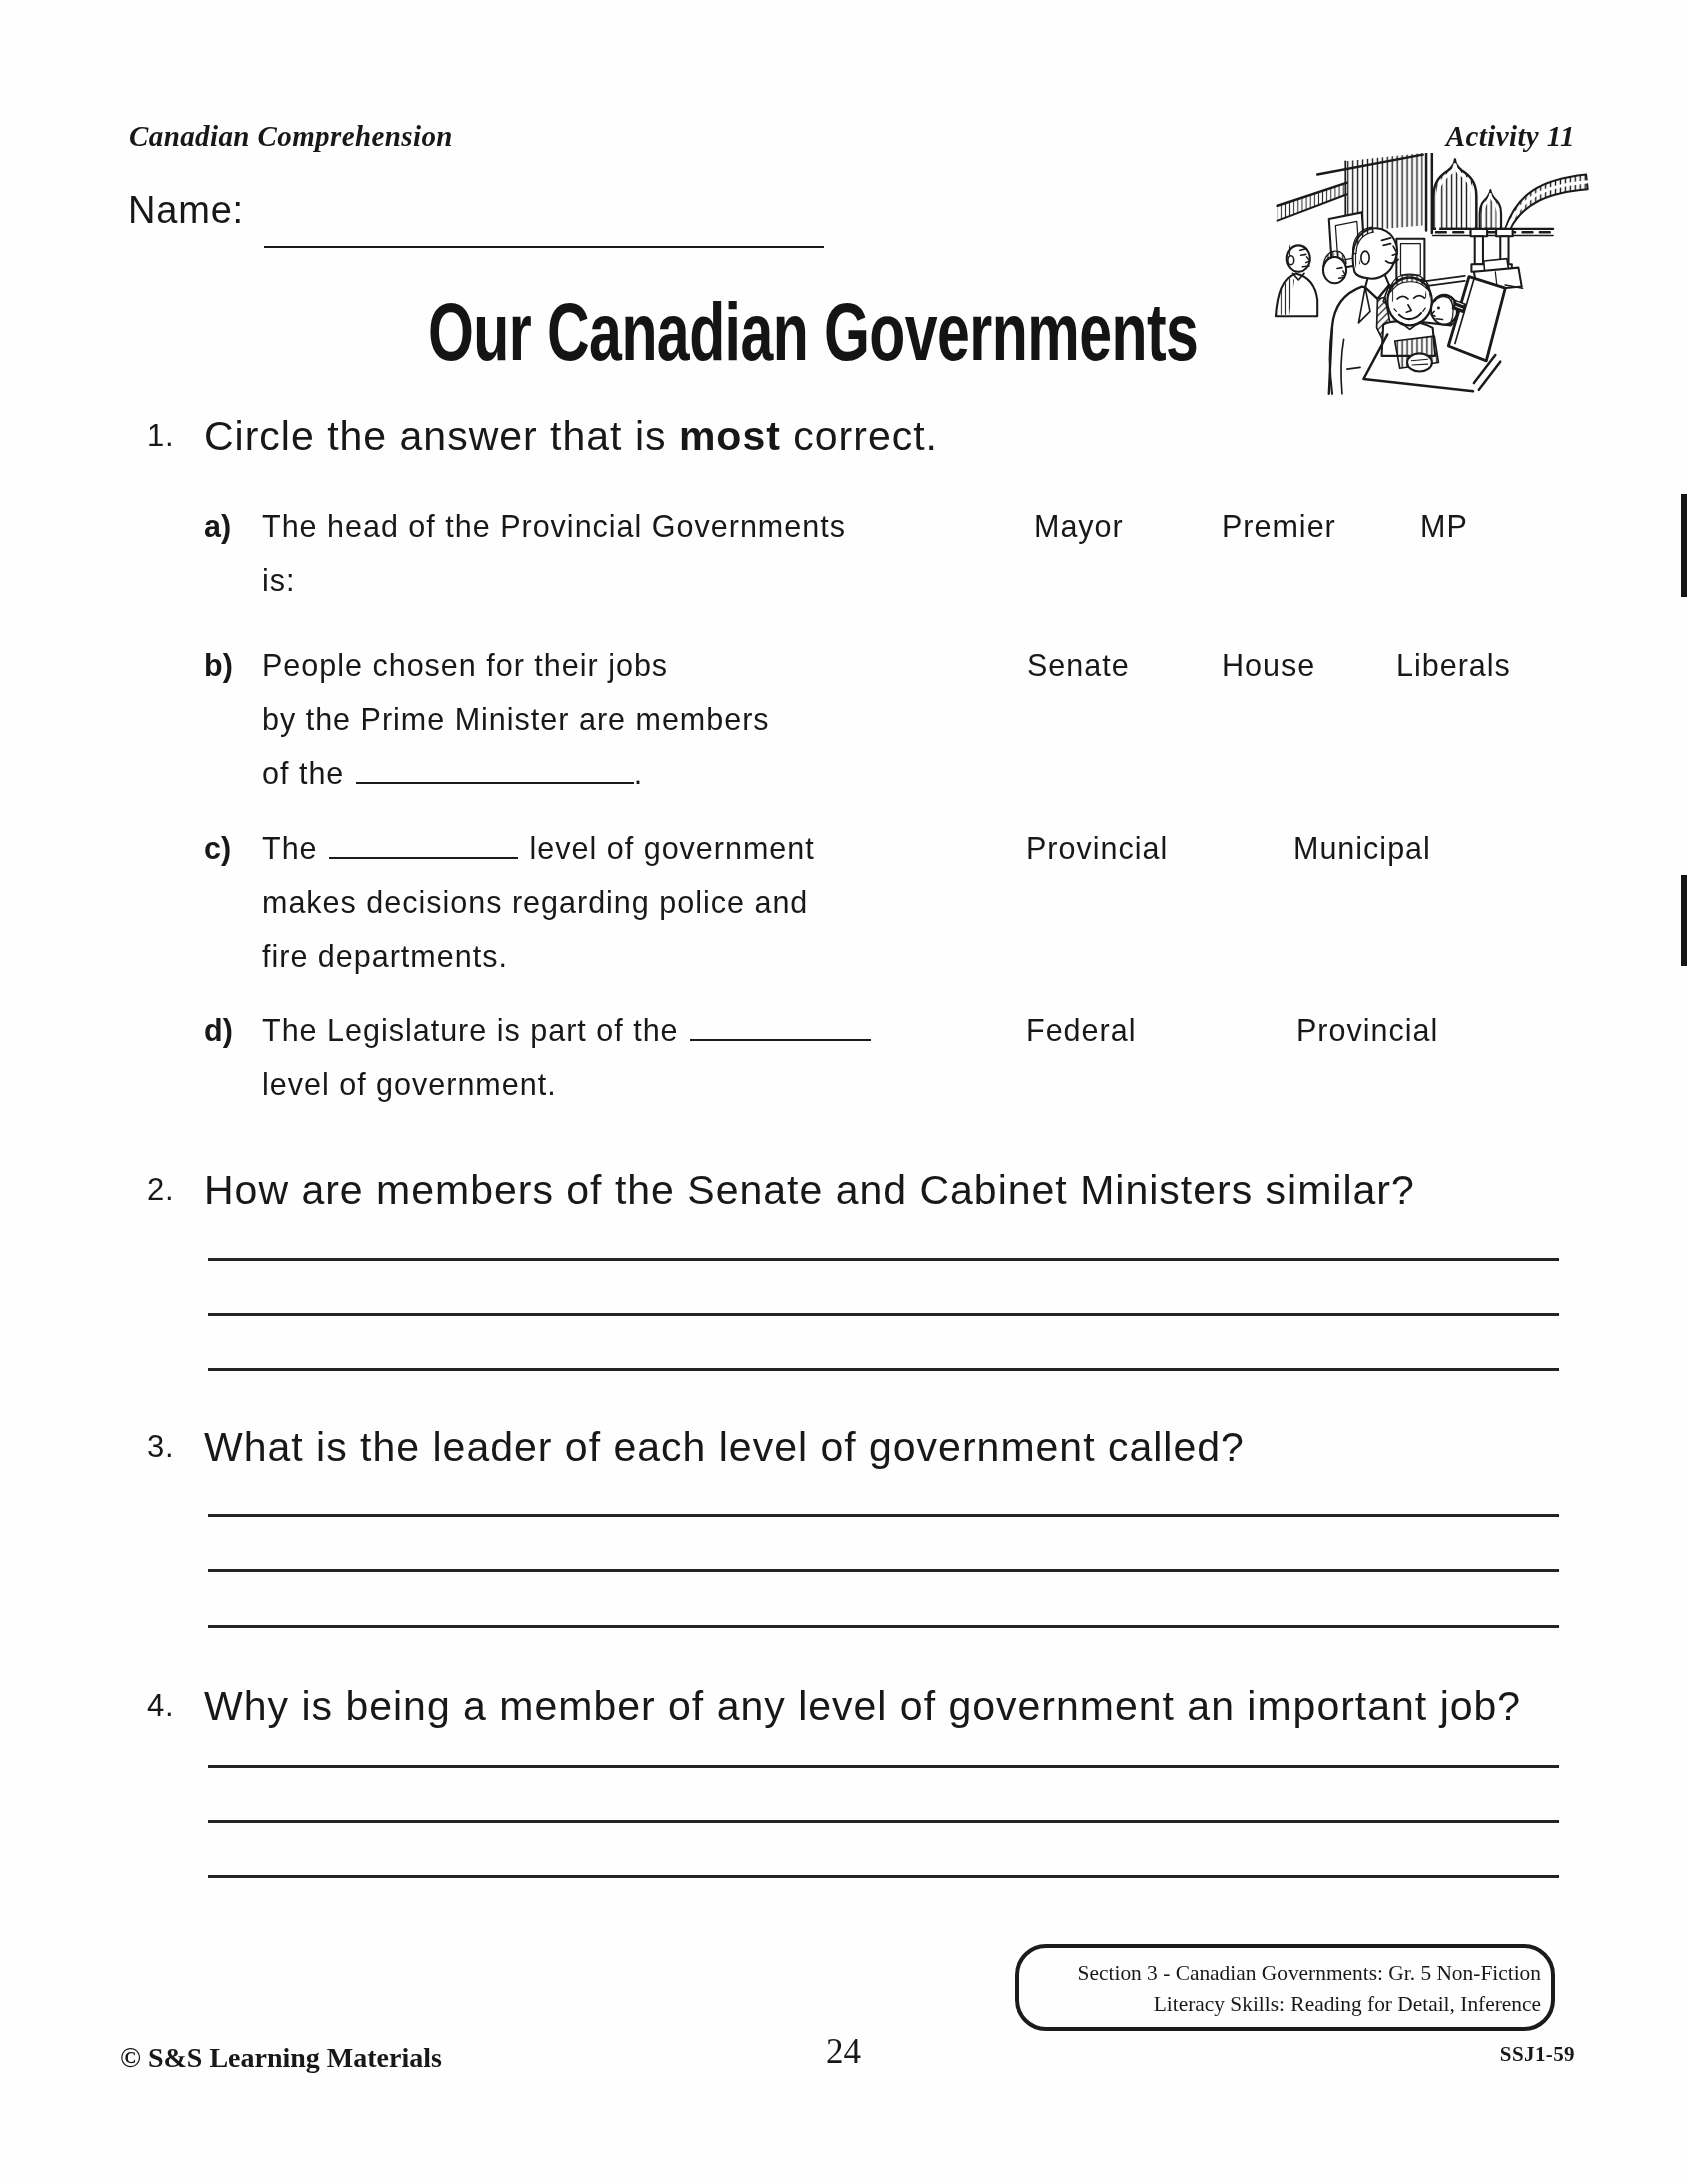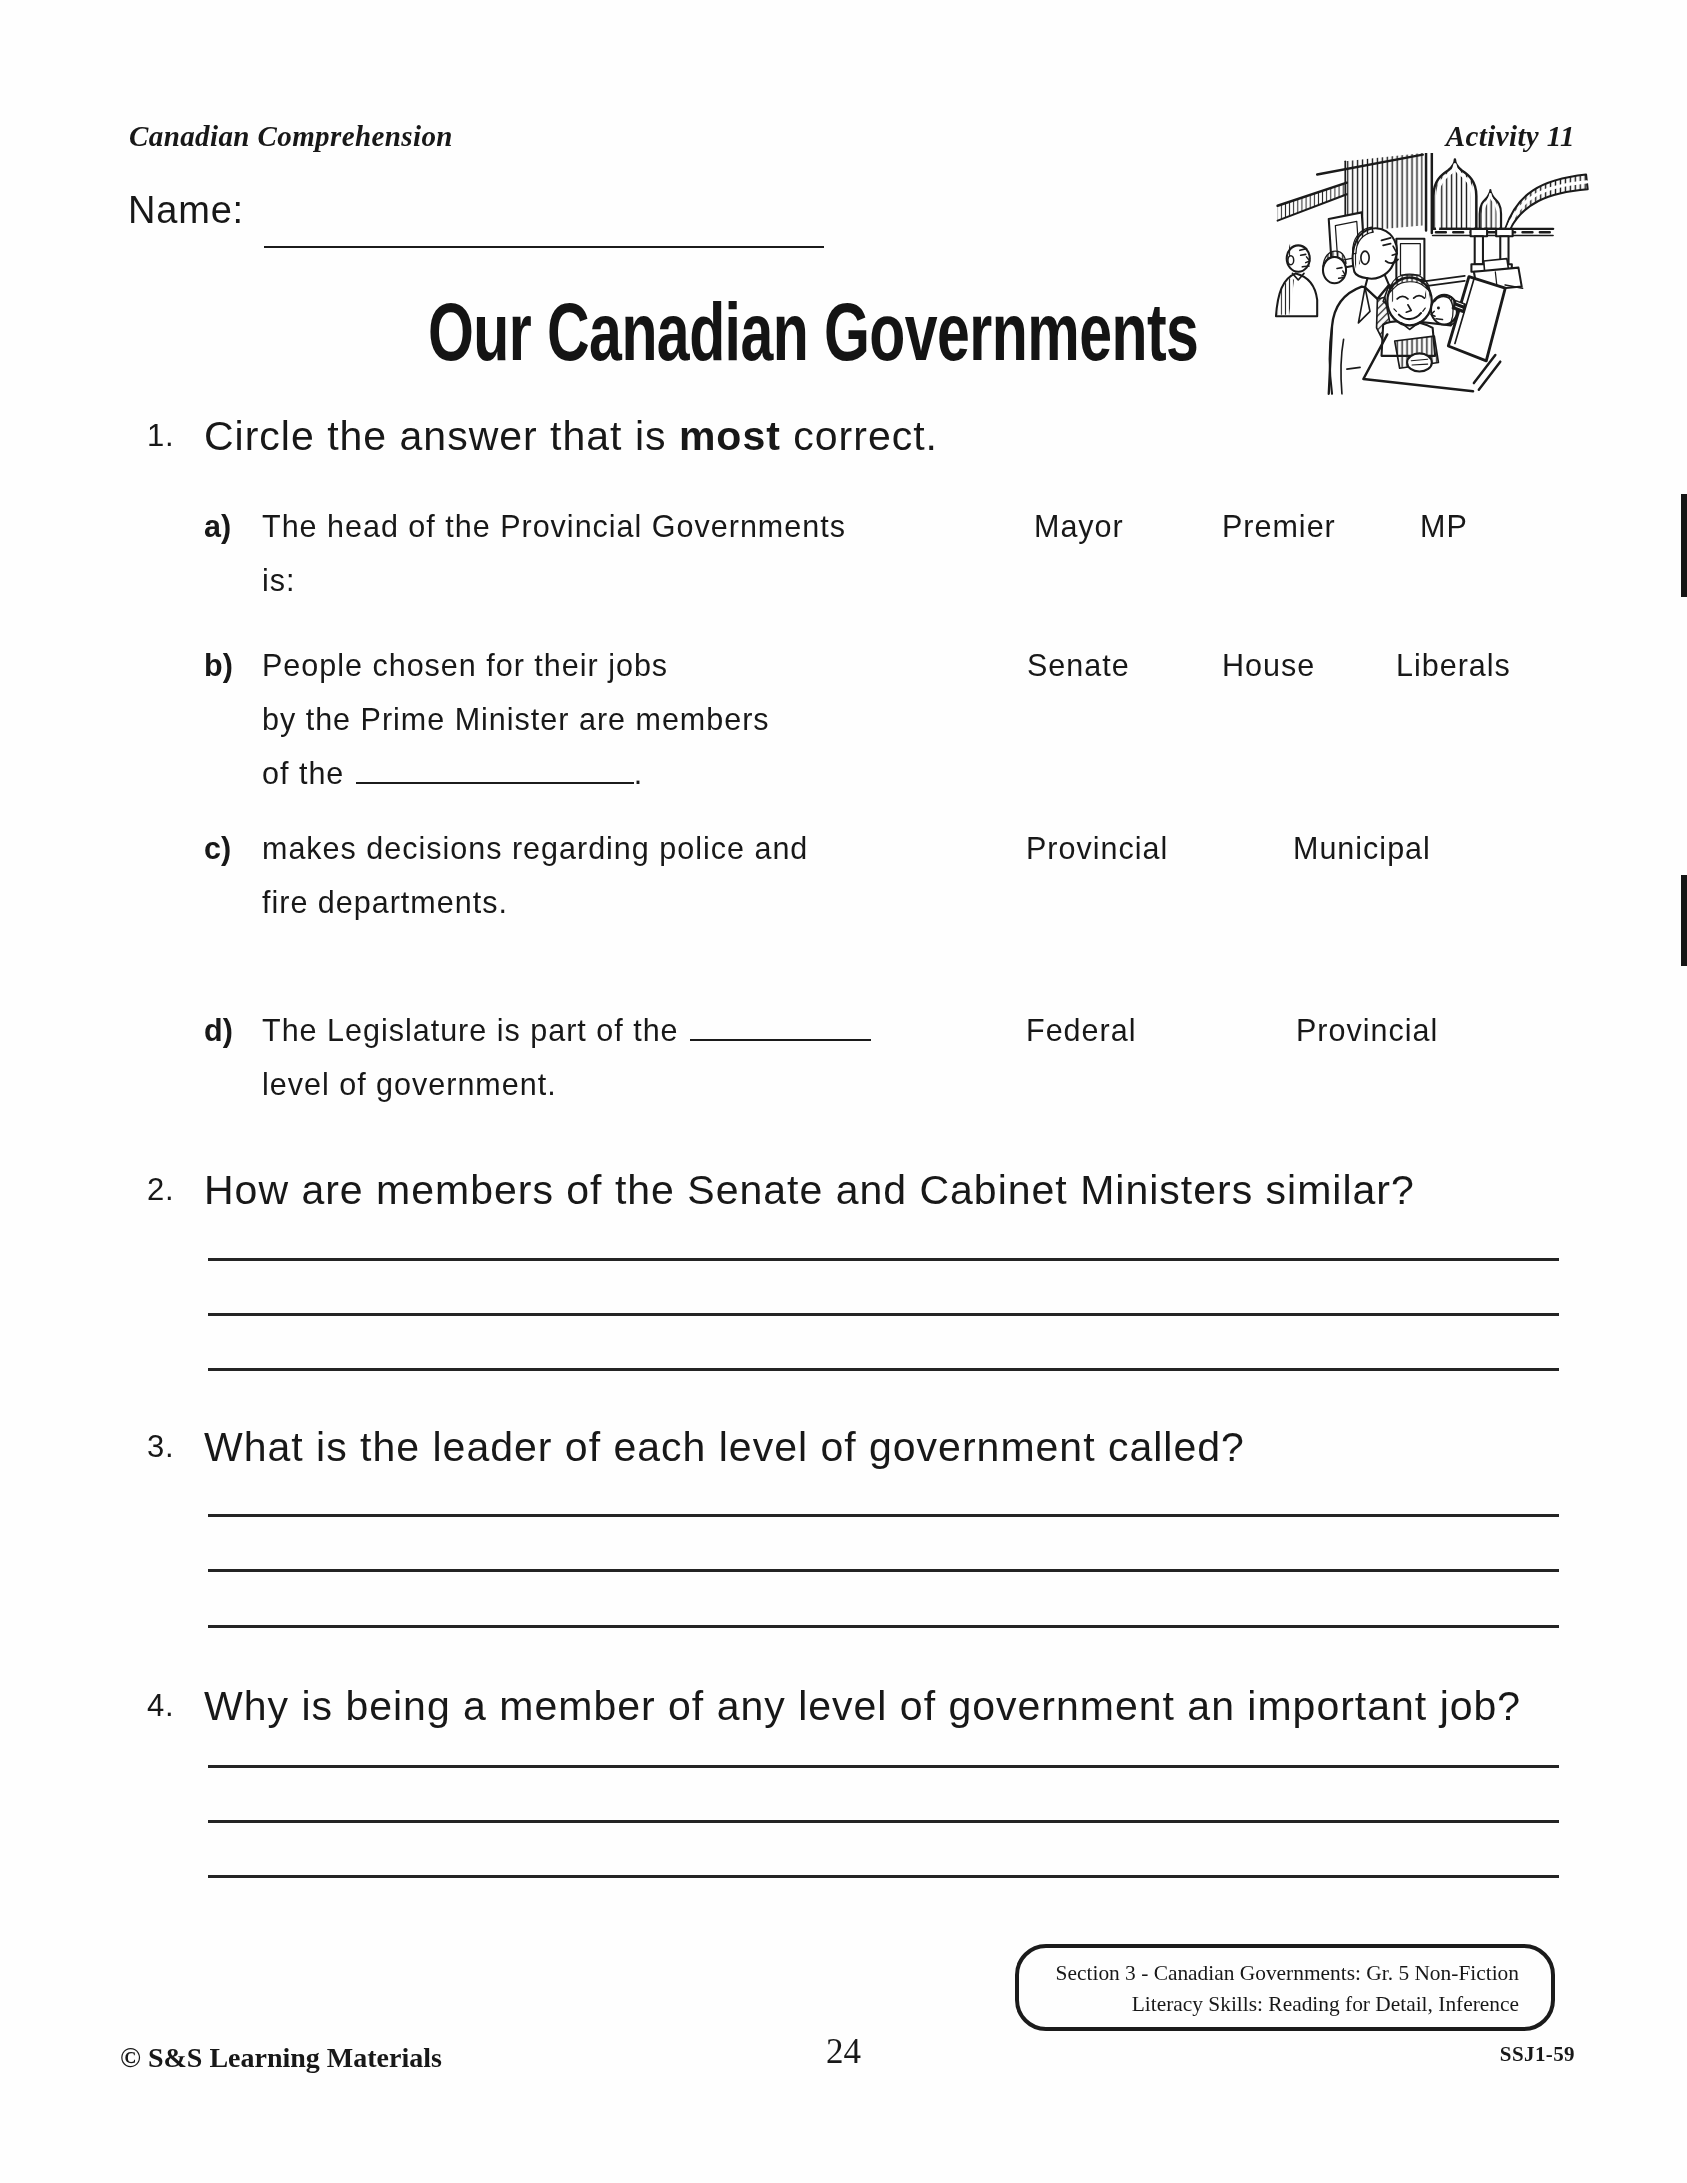--- a/index.html
+++ b/index.html
@@ -77,21 +77,21 @@
   .illus{position:absolute;left:1271px;top:153px;width:320px;height:254px;}
   
   .note-box{
     position:absolute;left:1015px;top:1944px;
     width:540px;height:87px;
     border:4.1px solid #1b1b1b;border-radius:31px;
     box-sizing:border-box;
     font-family:"Liberation Serif",serif;
     font-size:21.4px;line-height:31px;
     text-align:right;
-    padding:10px 32px 0 0;
+    padding:10px 10px 0 0;
   }
   .foot-copy{
     position:absolute;left:120px;top:2042px;
     font-family:"Liberation Serif",serif;
     font-weight:bold;font-size:28px;
   }
   .foot-page{
     position:absolute;left:0;top:2032px;width:1687px;
     text-align:center;
     font-family:"Liberation Serif",serif;
@@ -270,20 +270,21 @@
       <div><span>of the</span><span class="blank" style="width:278px;margin-left:11.5px;"></span><span>.</span></div>
     </div>
     <span class="opt" style="left:1027px;">Senate</span>
     <span class="opt" style="left:1222px;">House</span>
     <span class="opt" style="left:1396px;">Liberals</span>
   </div>
 
   <div class="q-block" style="top:821px;">
     <span class="part-letter">c)</span>
     <div class="part-text">
+      <div><span>The</span><span class="blank" style="width:189px;margin:0 11.5px;"></span><span>level of government</span></div>
       <div>makes decisions regarding police and</div>
       <div>fire departments.</div>
     </div>
     <span class="opt" style="left:1026px;">Provincial</span>
     <span class="opt" style="left:1293px;">Municipal</span>
   </div>
 
   <div class="q-block" style="top:1003px;">
     <span class="part-letter">d)</span>
     <div class="part-text" style="width:709px;">

